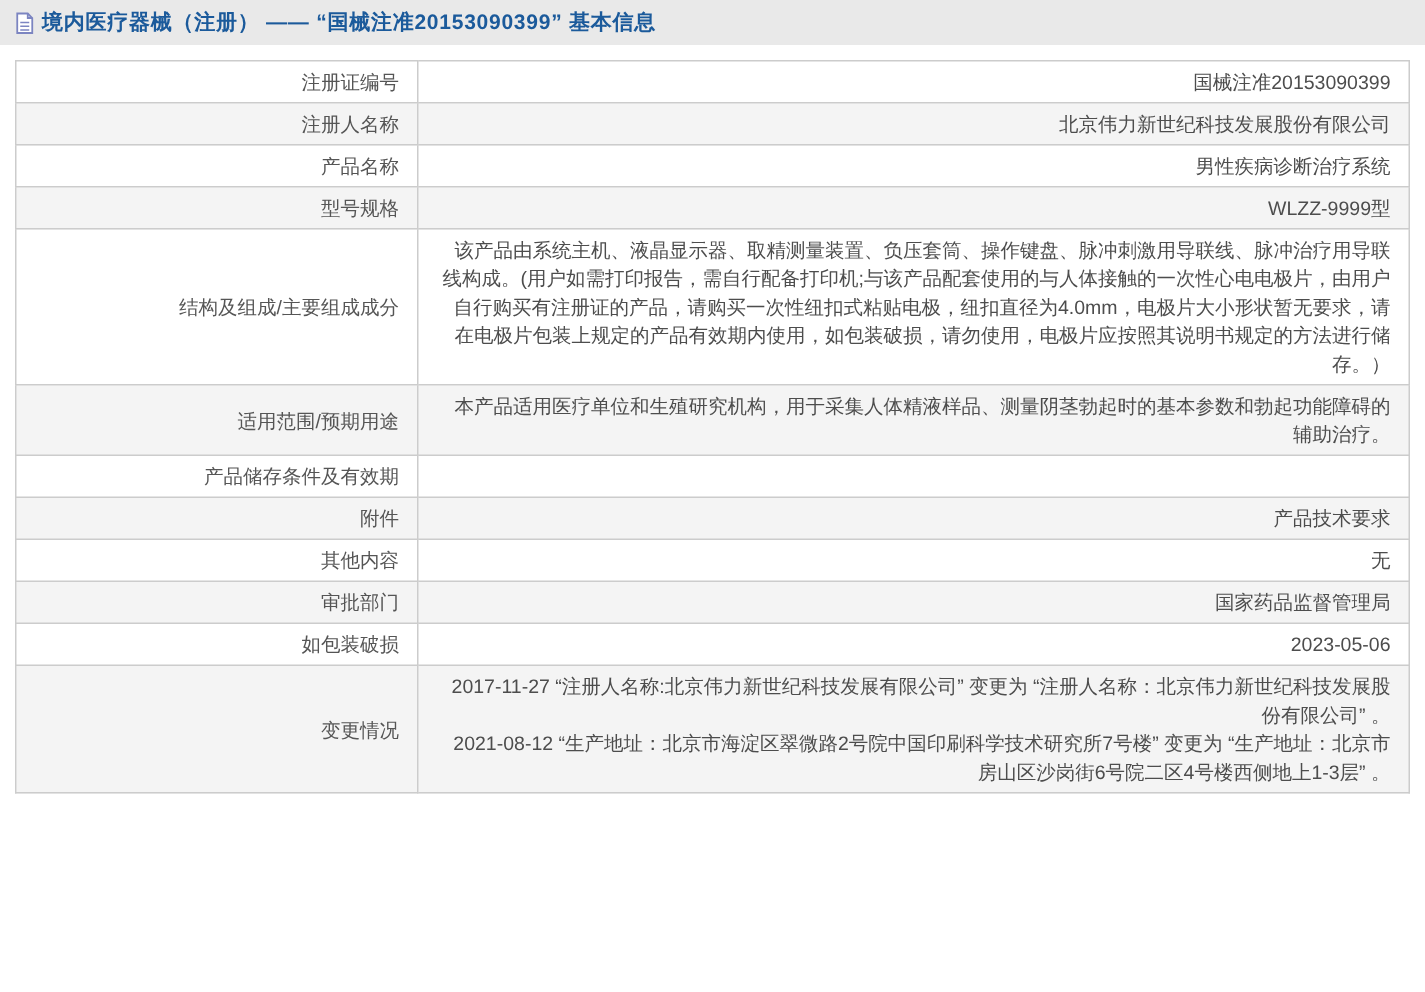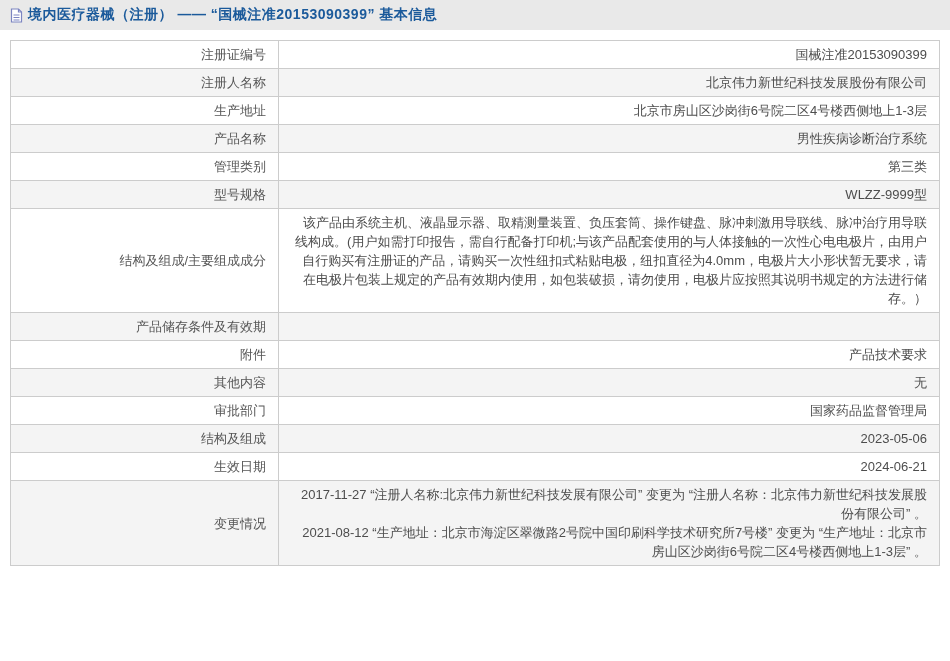--- a/index.html
+++ b/index.html
@@ -76,62 +76,54 @@
     <tbody>
         <tr>
           <td class="label">注册证编号</td>
           <td class="value">国械注准20153090399</td>
         </tr>
         <tr>
           <td class="label">注册人名称</td>
           <td class="value">北京伟力新世纪科技发展股份有限公司</td>
         </tr>
         <tr>
-          <td class="label">生产地址</td>
-          <td class="value">北京市房山区沙岗街6号院二区4号楼西侧地上1-3层</td>
-        </tr>
-        <tr>
           <td class="label">产品名称</td>
           <td class="value">男性疾病诊断治疗系统</td>
-        </tr>
-        <tr>
-          <td class="label">管理类别</td>
-          <td class="value">第三类</td>
         </tr>
         <tr>
           <td class="label">型号规格</td>
           <td class="value">WLZZ-9999型</td>
         </tr>
         <tr>
           <td class="label">结构及组成/主要组成成分</td>
           <td class="value">该产品由系统主机、液晶显示器、取精测量装置、负压套筒、操作键盘、脉冲刺激用导联线、脉冲治疗用导联线构成。(用户如需打印报告，需自行配备打印机;与该产品配套使用的与人体接触的一次性心电电极片，由用户自行购买有注册证的产品，请购买一次性纽扣式粘贴电极，纽扣直径为4.0mm，电极片大小形状暂无要求，请在电极片包装上规定的产品有效期内使用，如包装破损，请勿使用，电极片应按照其说明书规定的方法进行储存。）</td>
+        </tr>
+        <tr>
+          <td class="label">适用范围/预期用途</td>
+          <td class="value">本产品适用医疗单位和生殖研究机构，用于采集人体精液样品、测量阴茎勃起时的基本参数和勃起功能障碍的辅助治疗。</td>
         </tr>
         <tr>
           <td class="label">产品储存条件及有效期</td>
           <td class="value"></td>
         </tr>
         <tr>
           <td class="label">附件</td>
           <td class="value">产品技术要求</td>
         </tr>
         <tr>
           <td class="label">其他内容</td>
           <td class="value">无</td>
         </tr>
         <tr>
           <td class="label">审批部门</td>
           <td class="value">国家药品监督管理局</td>
         </tr>
         <tr>
-          <td class="label">结构及组成</td>
+          <td class="label">如包装破损</td>
           <td class="value">2023-05-06</td>
-        </tr>
-        <tr>
-          <td class="label">生效日期</td>
-          <td class="value">2024-06-21</td>
         </tr>
         <tr>
           <td class="label">变更情况</td>
           <td class="value">
             <span class="line">2017-11-27  “注册人名称:北京伟力新世纪科技发展有限公司” 变更为 “注册人名称：北京伟力新世纪科技发展股份有限公司” 。</span>
             <span class="line">2021-08-12  “生产地址：北京市海淀区翠微路2号院中国印刷科学技术研究所7号楼” 变更为 “生产地址：北京市房山区沙岗街6号院二区4号楼西侧地上1-3层” 。</span>
           </td>
         </tr>
       </tbody>
   </table>

